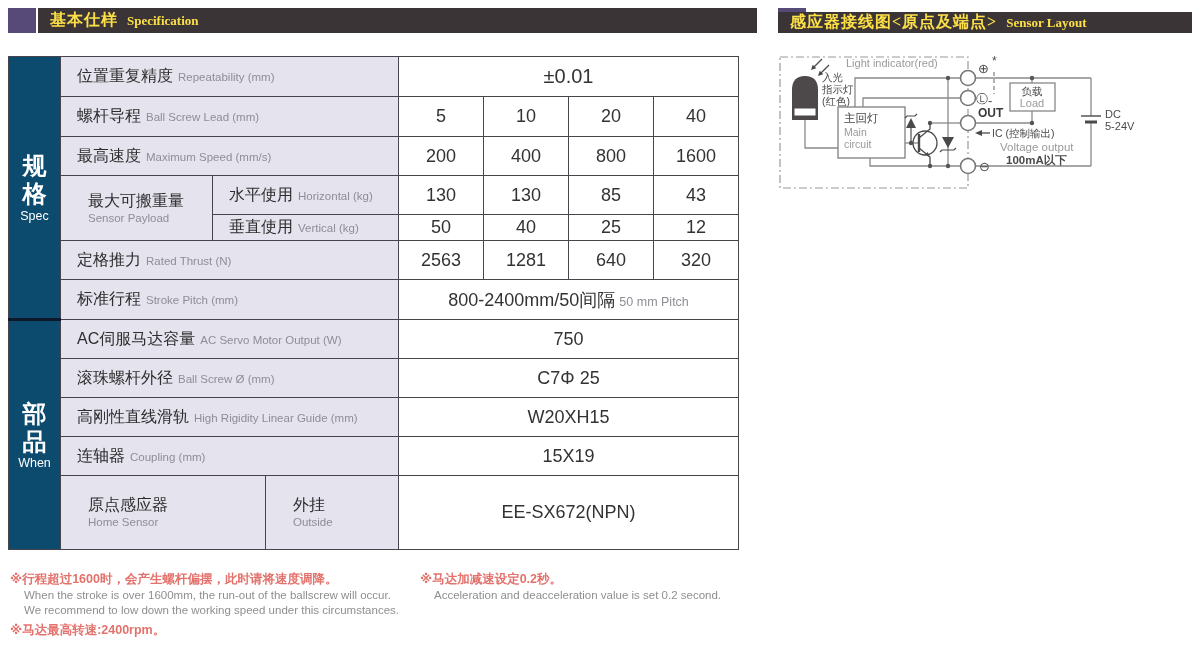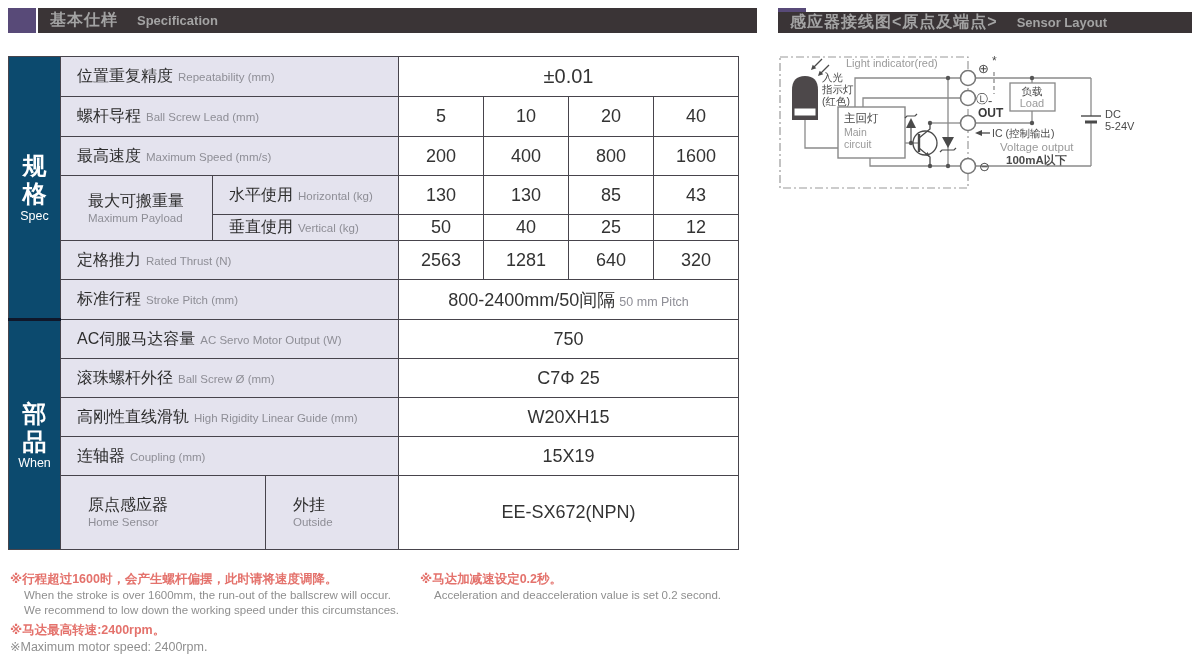--- a/index.html
+++ b/index.html
@@ -2,21 +2,21 @@
 <html><head>
 <meta charset="utf-8">
 <style>
   html,body{margin:0;padding:0;background:#fff;}
   .page{position:relative;width:1200px;height:662px;background:#fff;overflow:hidden;
         font-family:"Liberation Sans","DejaVu Sans",sans-serif;}
 
   
   .hdr{position:absolute;top:8px;height:25px;display:flex;}
   .hdr-sq{width:28px;height:100%;background:#584a78;margin-right:2px;}
-  .hdr-bar{flex:1;background:#3a3436;color:#a3a3a3;display:flex;align-items:center;padding-left:12px;gap:19px;}
+  .hdr-bar{flex:1;background:#3a3436;color:#fde047;display:flex;align-items:center;padding-left:12px;gap:9px;font-family:Liberation Serif, serif;}
   .hdr-zh{font-size:16px;font-weight:bold;letter-spacing:1px;}
   .hdr-en{font-size:13px;font-weight:bold;}
 
   
   table.spec{position:absolute;left:8px;top:56px;border-collapse:collapse;table-layout:fixed;width:730px;}
   table.spec td{border:1px solid #47444c;overflow:hidden;}
   td.lbl{background:#e4e3ee;padding:2px 16px;color:#2d2d2d;vertical-align:middle;}
   td.lbl .zh{font-size:16px;font-weight:500;}
   td.lbl .en{font-size:11.5px;color:#8e8e96;margin-left:5px;}
   td.lbl.stack .zh,td.lbl.stack .en{display:block;margin-left:11px;line-height:1.25;}
@@ -99,21 +99,21 @@
         <span class="zh">最高速度</span><span class="en">Maximum Speed (mm/s)</span>
       </td>
       <td class="val">200</td>
       <td class="val">400</td>
       <td class="val">800</td>
       <td class="val">1600</td>
     </tr>
     <tr style="height:39px">
       <td class="lbl stack" rowspan="2">
         <span class="zh">最大可搬重量</span>
-            <span class="en">Maximum Payload</span>
+            <span class="en">Sensor Payload</span>
       </td>
       <td class="lbl" colspan="2">
         <span class="zh">水平使用</span><span class="en">Horizontal (kg)</span>
       </td>
       <td class="val">130</td>
       <td class="val">130</td>
       <td class="val">85</td>
       <td class="val">43</td>
     </tr>
     <tr style="height:26px">
@@ -292,20 +292,19 @@
     </g>
     <text x="327" y="70" font-size="11" class="t-dark">DC</text>
     <text x="327" y="82" font-size="11" class="t-dark">5-24V</text>
   </svg>
 
   <div class="notes" style="left:10px;top:571px;width:400px;">
     <div class="note-red">※行程超过1600时，会产生螺杆偏摆，此时请将速度调降。</div>
     <div class="note-gray note-ind">When the stroke is over 1600mm, the run-out of the ballscrew will occur.</div>
     <div class="note-gray note-ind">We recommend to low down the working speed under this circumstances.</div>
     <div class="note-red mt">※马达最高转速:2400rpm。</div>
-    <div class="note-gray note-big">※Maximum motor speed: 2400rpm.</div>
   </div>
   <div class="notes" style="left:420px;top:571px;width:330px;">
     <div class="note-red">※马达加减速设定0.2秒。</div>
     <div class="note-gray note-ind">Acceleration and deacceleration value is set 0.2 second.</div>
   </div>
 
 </div>
 
 </body></html>

